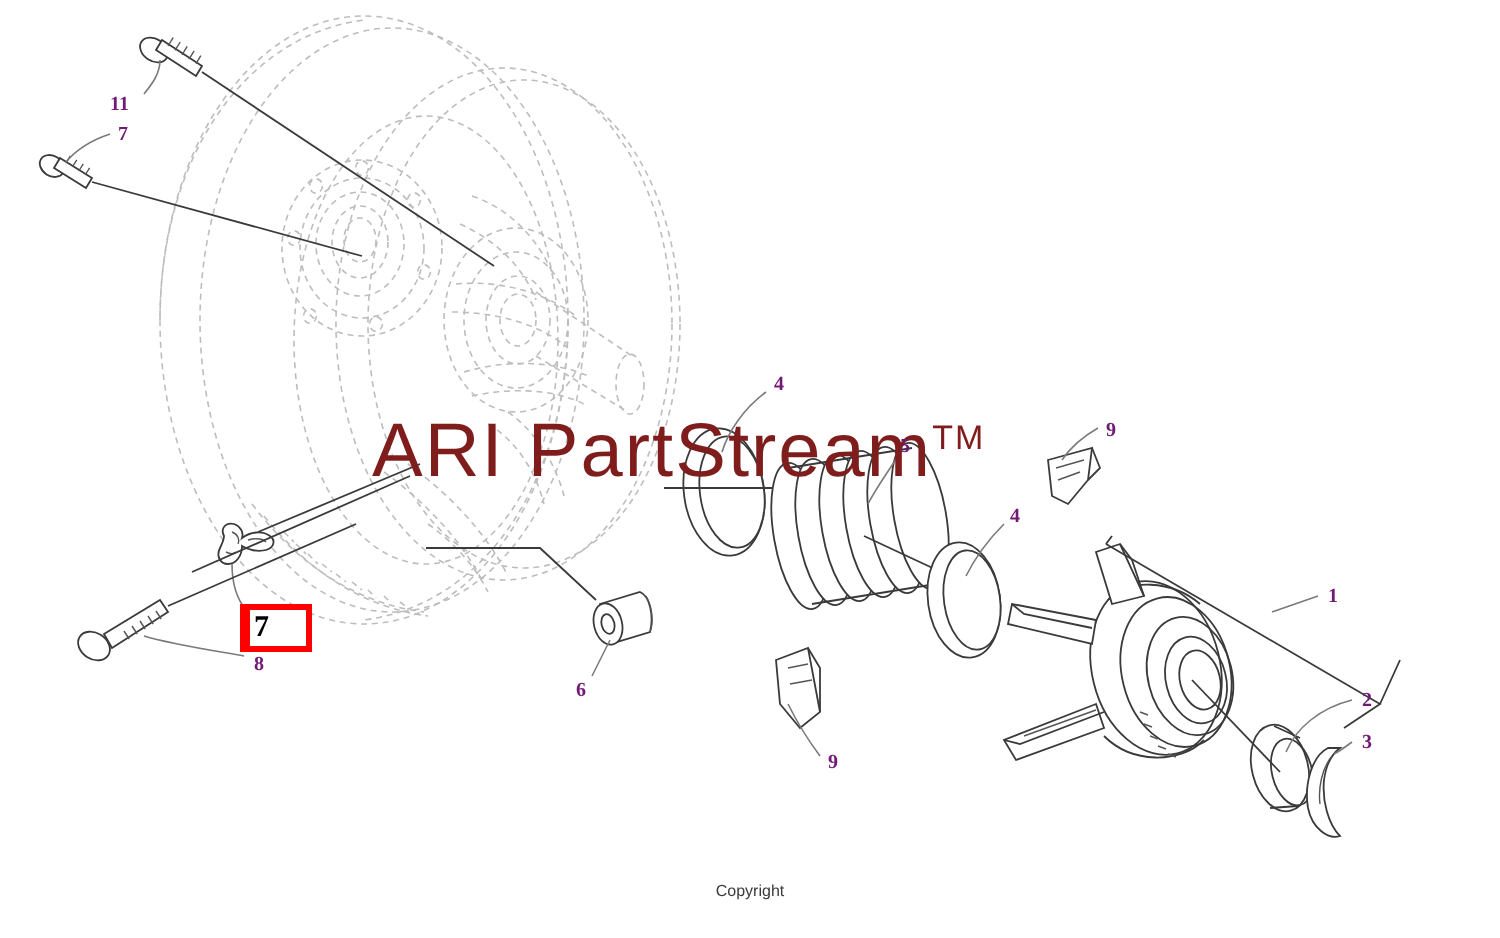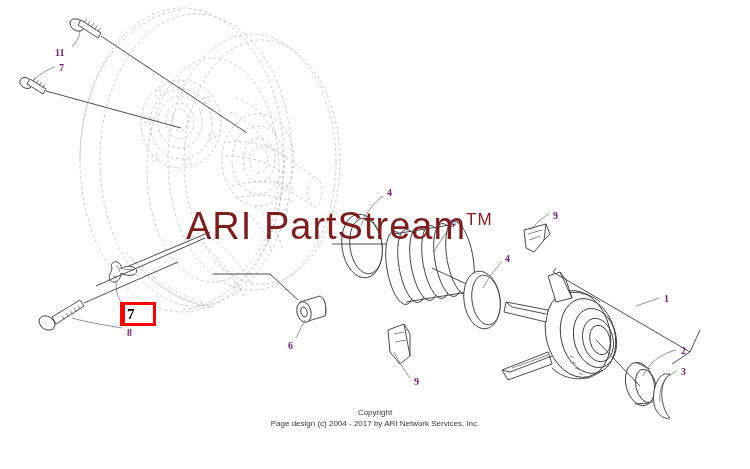--- a/index.html
+++ b/index.html
@@ -73,21 +73,21 @@
     left: 0;
     top: 408px;
     width: 750px;
     text-align: center;
     font-family: "Liberation Sans", sans-serif;
     font-size: 8px;
     color: #3a3a3a;
     line-height: 1.35;
     user-select: none;
   }
-  #footer .line1 { display: block; }
+  #footer .line1 { display: block; margin-top: 33px; }
   #footer .line2 { display: block; }
 </style>
 </head>
 <body>
 
 <div id="page">
 
   <svg id="diagram-svg" viewBox="0 0 750 469">
     <defs>
       <style>
@@ -346,16 +346,15 @@
   <div class="callout" style="left:59px;  top:63px;">7</div>
   <div class="callout" style="left:55px;  top:48px;">11</div>
 
   <div class="callout-highlight" style="left:120px; top:302px; width:36px; height:24px;">
     <div class="inner-box" style="left:5px; top:3px; width:28px; height:18px;"></div>
     <div class="hl-label" style="left:7px; top:5px;">7</div>
   </div>
 
   <div id="footer">
     <span class="line1">Copyright</span>
-    <span class="line2">Page design (c) 2004 - 2017 by ARI Network Services, Inc.</span>
   </div>
 
 </div>
 
 </body></html>

